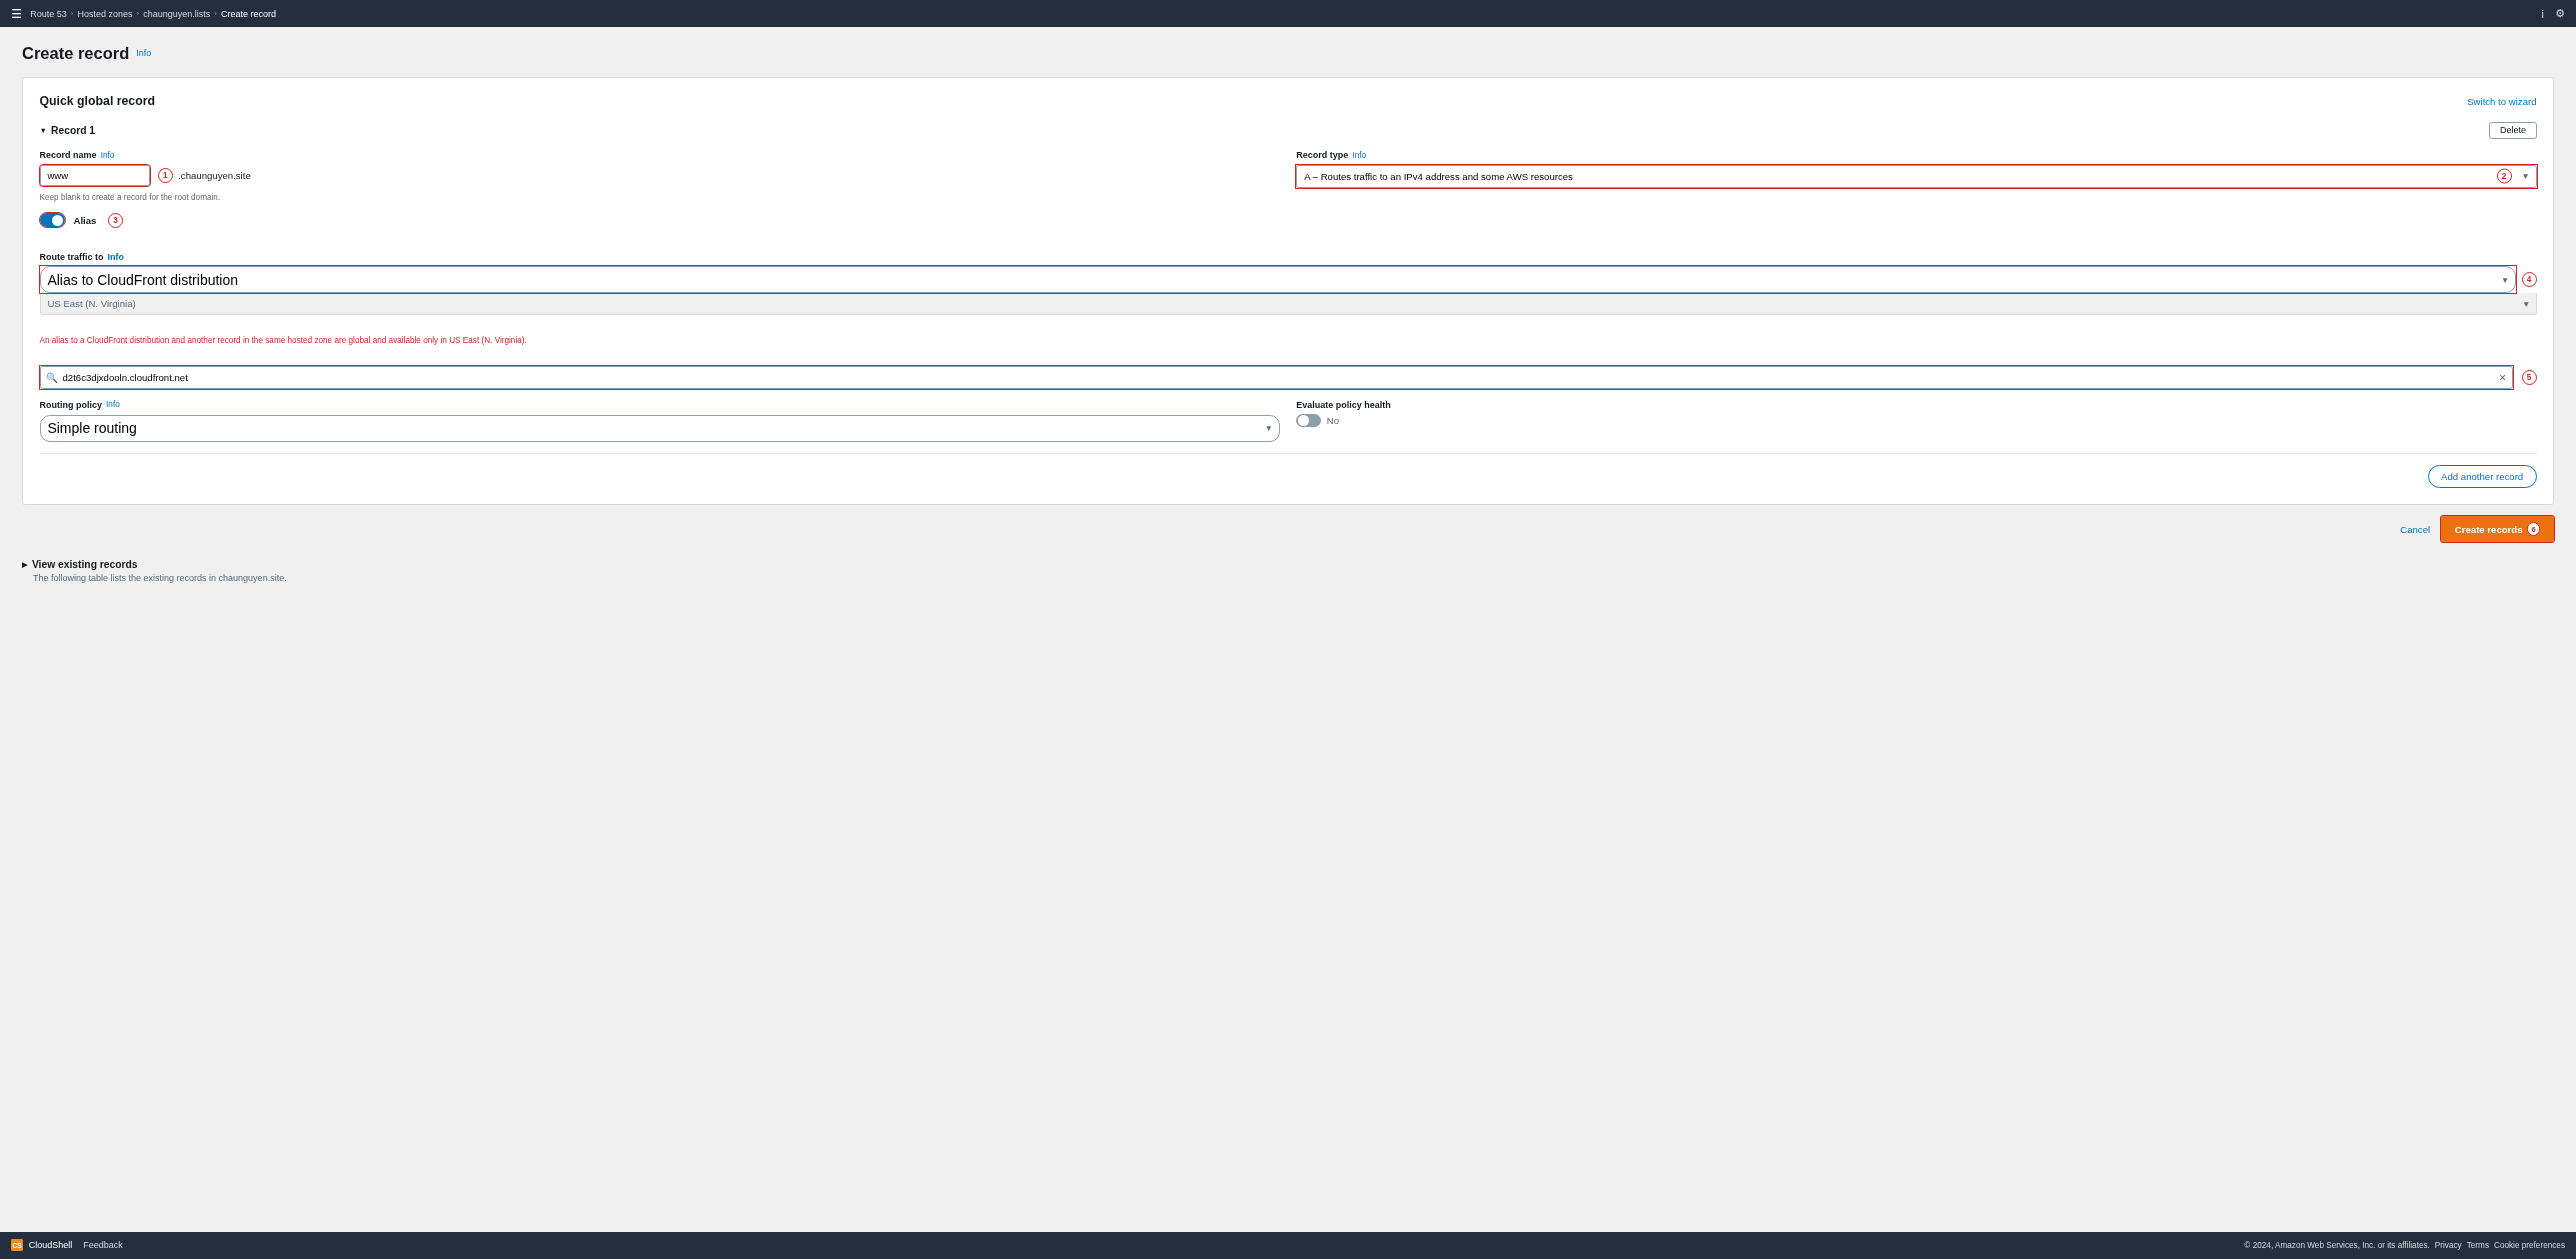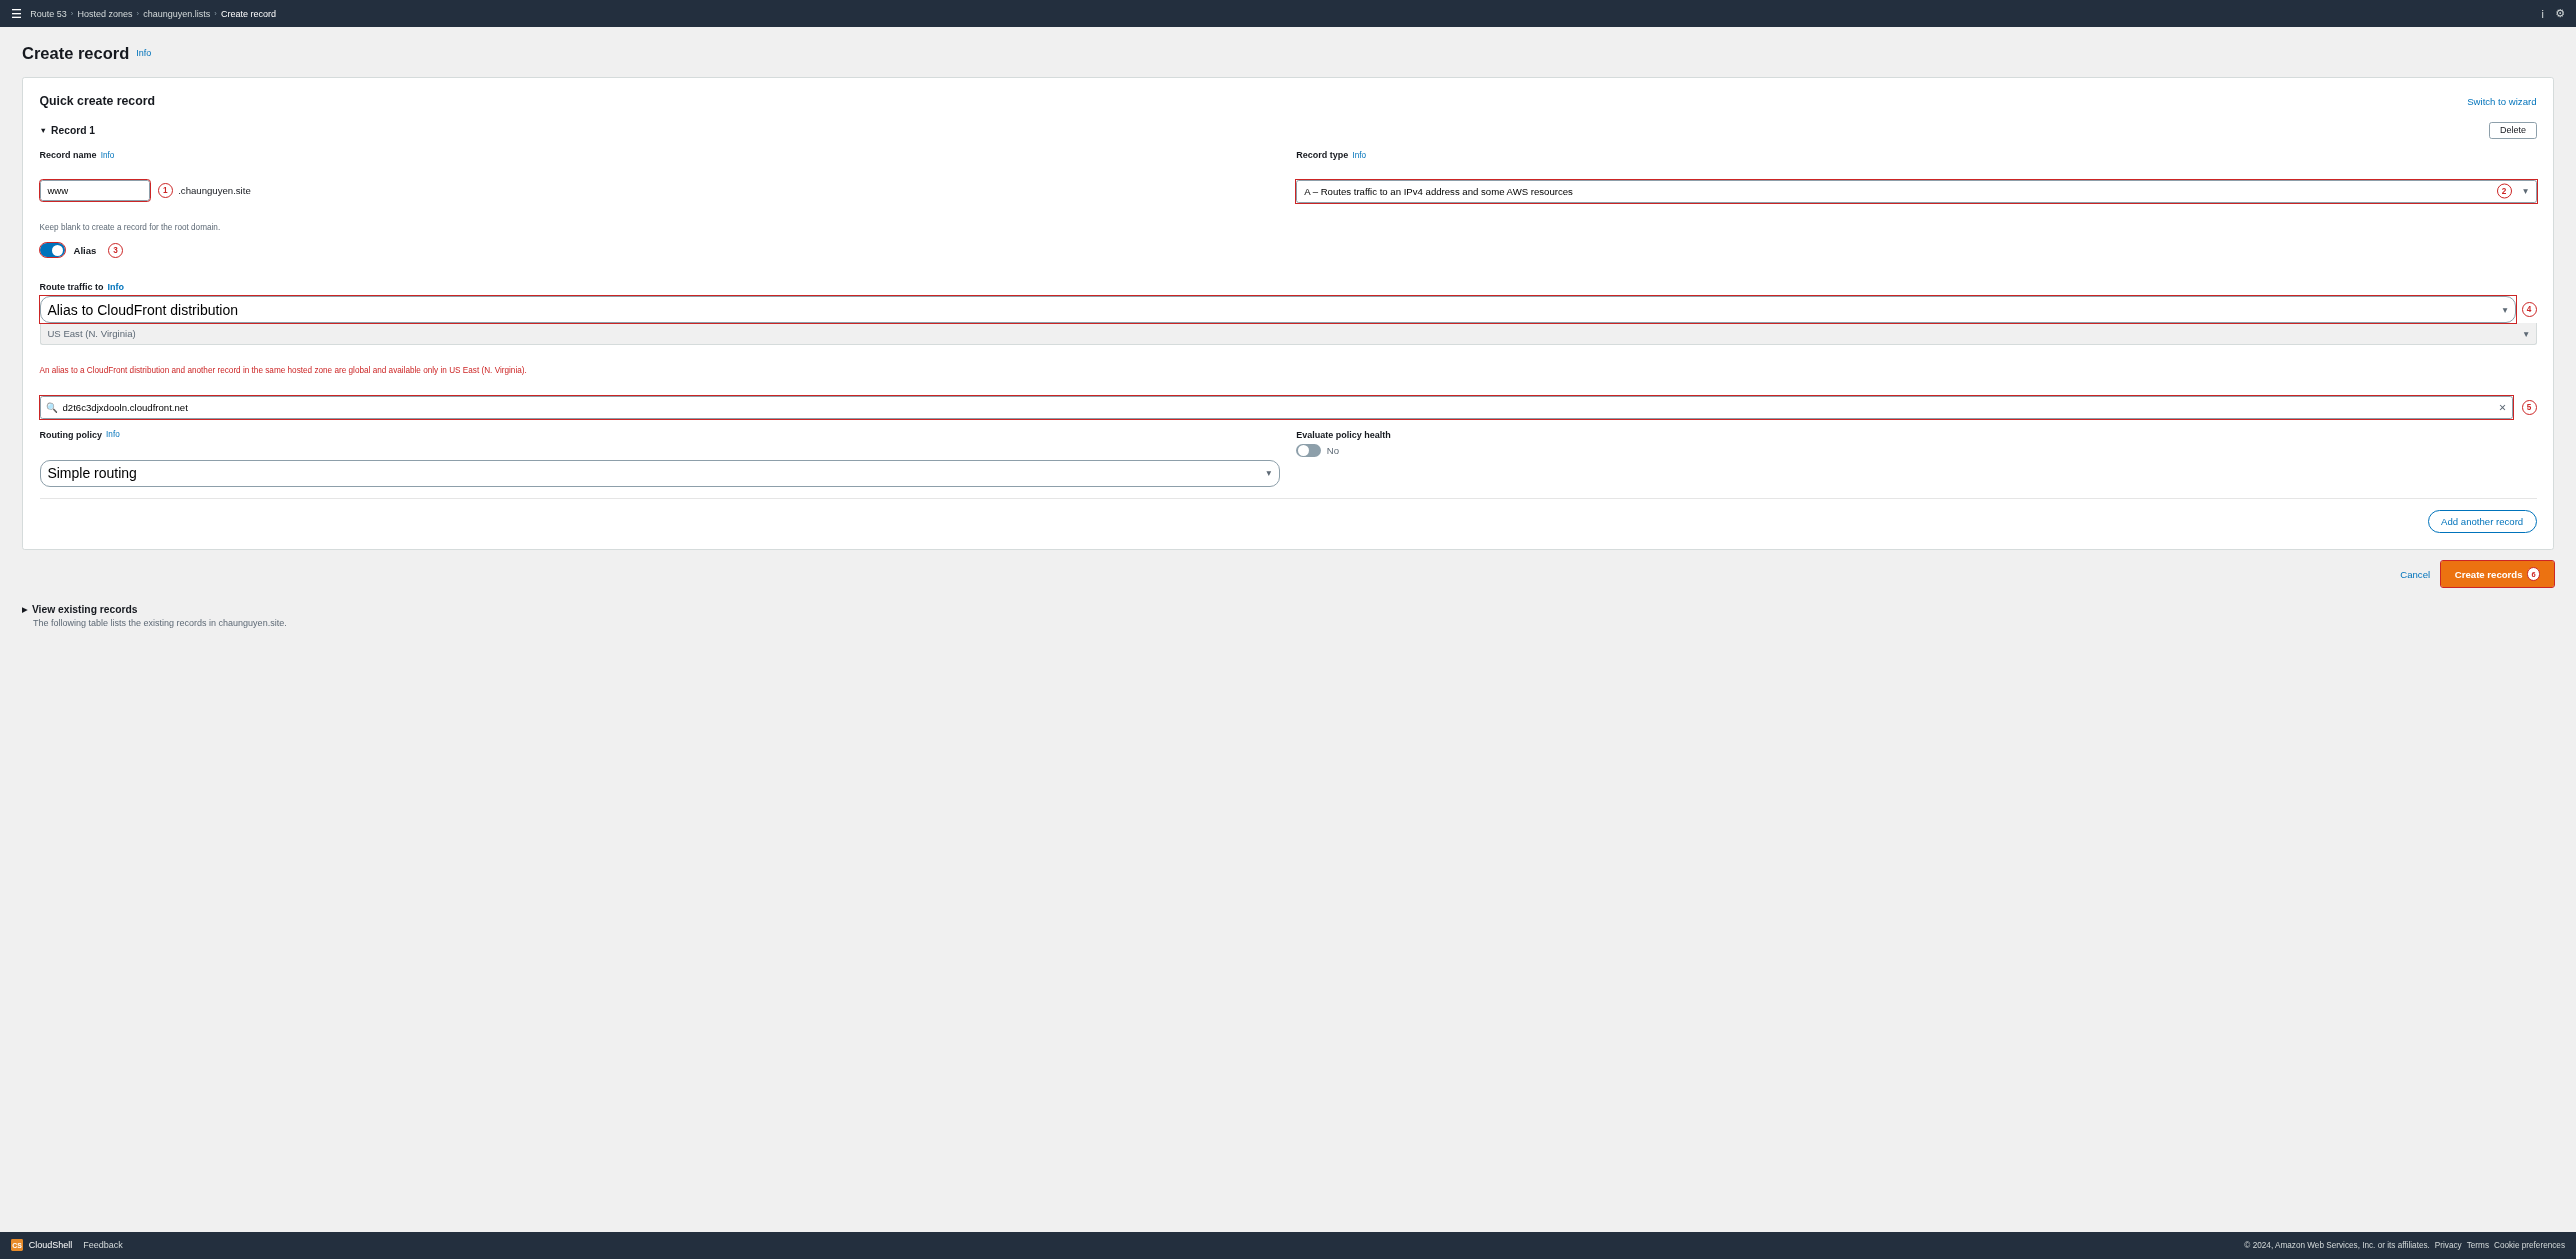--- a/index.html
+++ b/index.html
@@ -126,21 +126,21 @@
     .delete-btn {
       background: #fff;
       border: 0.7px solid #8d9faa;
       border-radius: 2.7px;
       padding: 2.7px 9.6px;
       font-size: 9px;
       cursor: pointer;
       color: #16191f;
     }
 
-    .form-field { display: flex; flex-direction: column; gap: 20px; }
+    .form-field { display: flex; flex-direction: column; gap: 5px; }
 
     .field-label {
       font-size: 9px;
       font-weight: 600;
       color: #16191f;
       display: flex;
       align-items: center;
       gap: 4.1px;
     }
     .field-label .info-link { font-weight: normal; font-size: 8.2px; }
@@ -535,21 +535,21 @@
 
 <main class="main-content">
 
   <div class="page-title-row">
     <h1 class="page-title">Create record</h1>
     <a href="#" class="info-link">Info</a>
   </div>
 
   <div class="card">
     <div class="card-header">
-      <span class="card-title">Quick create record</span>
+      <span class="card-title">Quick global record</span>
       <a href="#" class="switch-wizard-link">Switch to wizard</a>
     </div>
 
     <div class="record-section-header">
       <div class="record-section-title">
         <span class="triangle-down">▼</span>
         <span>Record 1</span>
       </div>
       <button class="delete-btn">Delete</button>
     </div>

